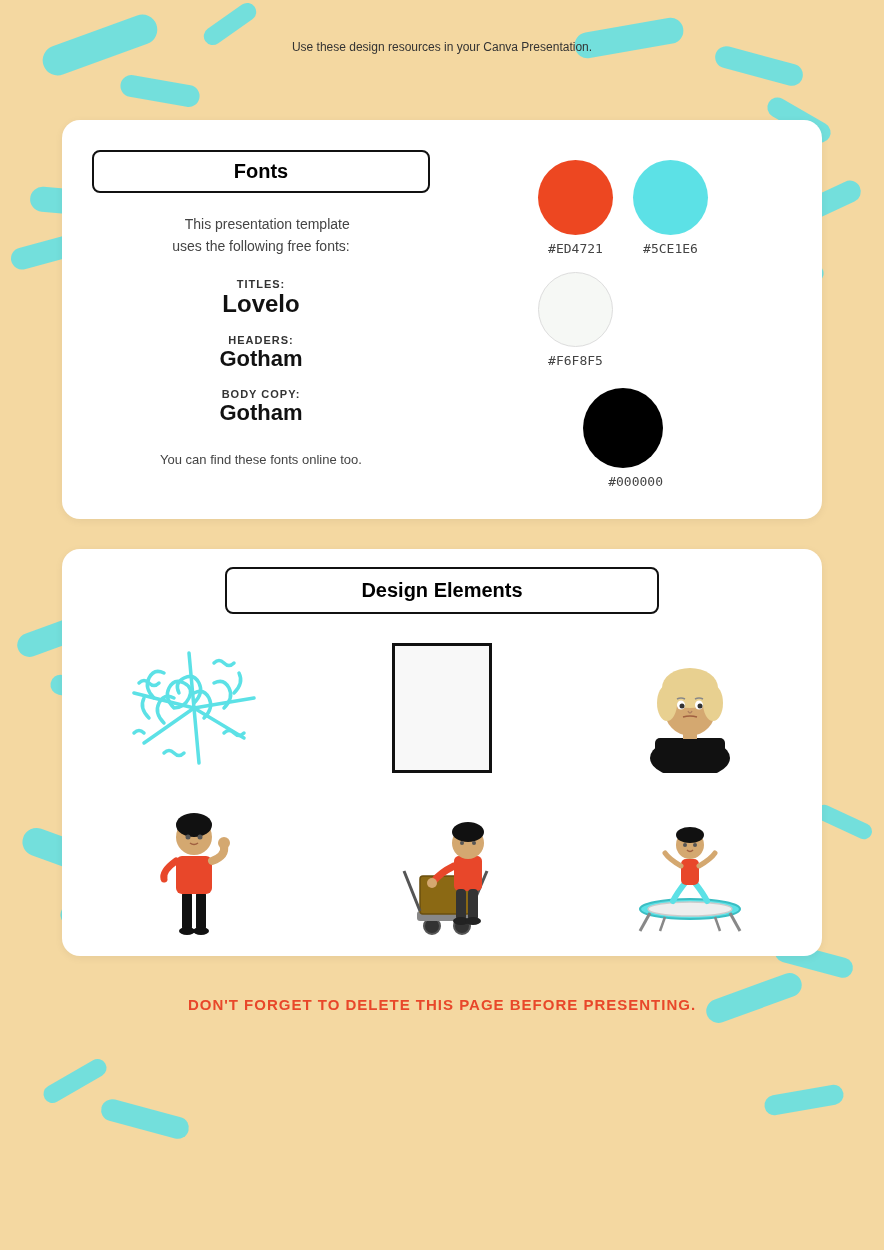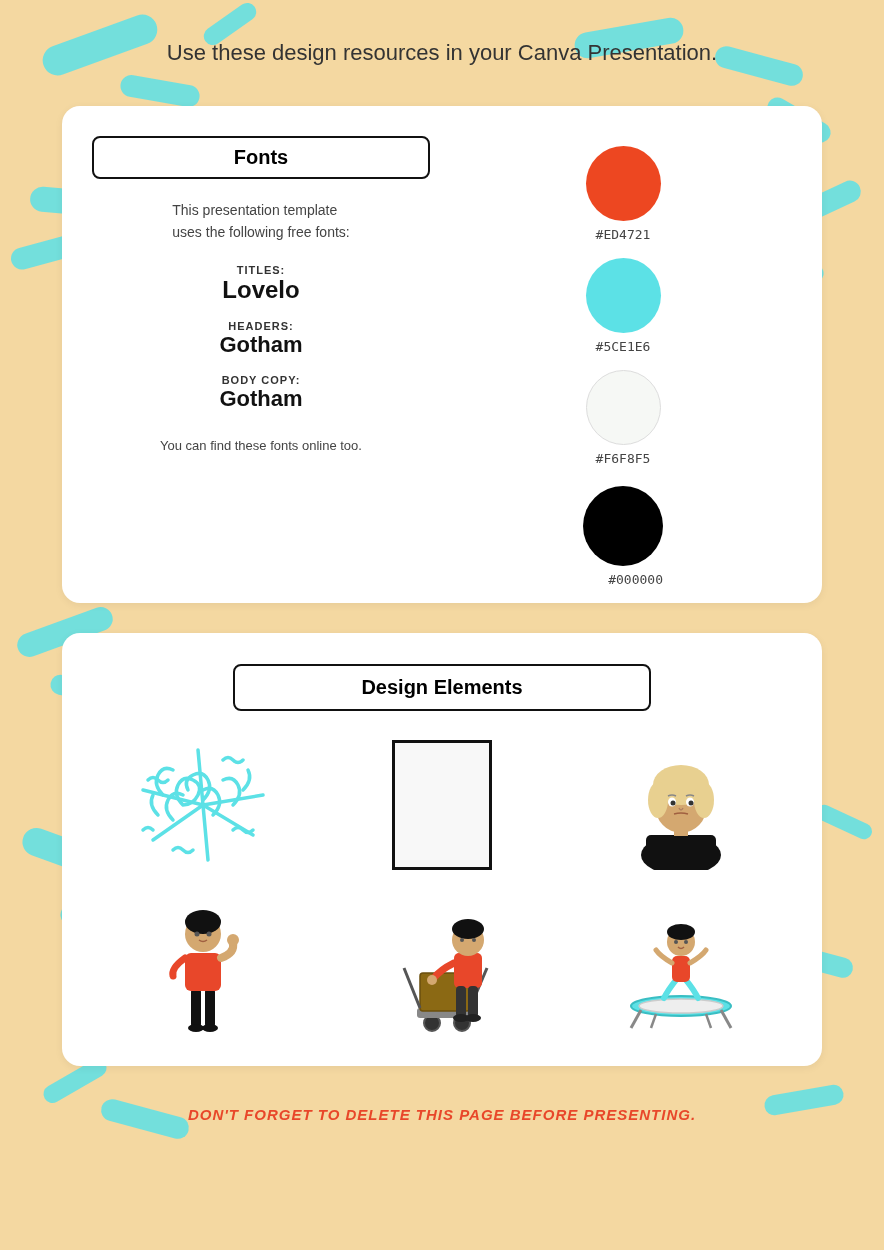--- a/index.html
+++ b/index.html
@@ -55,37 +55,38 @@
       font-size: 52px;
       font-weight: 900;
       color: #E8472A;
       text-align: center;
       letter-spacing: 2px;
       margin-bottom: 12px;
       font-family: 'Arial Black', sans-serif;
     }
 
     .page-subtitle {
-      font-size: 22px;
+      font-size: 12px;
       color: #333;
       text-align: center;
-      margin-bottom: 40px;
+      margin-bottom: 30px;
     }
 
     
     .main-card {
       background: white;
       border-radius: 18px;
       width: 100%;
       max-width: 760px;
-      padding: 30px 30px 16px;
+      padding: 30px 30px 30px;
       display: flex;
       gap: 24px;
       margin-bottom: 30px;
       box-shadow: 0 2px 8px rgba(0,0,0,0.06);
+      margin-top: 36px;
     }
 
     
     .fonts-section {
       flex: 1;
       display: flex;
       flex-direction: column;
       align-items: center;
     }
 
@@ -96,21 +97,21 @@
       font-weight: 800;
       font-size: 20px;
       text-align: center;
       margin-bottom: 20px;
       width: 100%;
     }
 
     .fonts-description {
       font-size: 14px;
       color: #444;
-      text-align: left;
+      text-align: right;
       margin-bottom: 20px;
       line-height: 1.6;
     }
 
     .font-entry {
       text-align: center;
       margin-bottom: 16px;
     }
 
     .font-label {
@@ -142,21 +143,21 @@
     
     .colors-section {
       flex: 1;
       display: flex;
       flex-direction: column;
       align-items: center;
     }
 
     .color-grid {
       display: grid;
-      grid-template-columns: 1fr;
+      grid-template-columns: 1fr 1fr;
       gap: 16px 20px;
       justify-items: center;
       margin-top: 10px;
     }
 
     .color-item {
       display: flex;
       flex-direction: column;
       align-items: center;
       gap: 6px;
@@ -182,21 +183,21 @@
       gap: 6px;
       margin-top: 4px;
     }
 
     
     .design-card {
       background: white;
       border-radius: 18px;
       width: 100%;
       max-width: 760px;
-      padding: 31px;
+      padding: 18px;
       box-shadow: 0 2px 8px rgba(0,0,0,0.06);
       margin-bottom: 30px;
     }
 
     .design-header {
       border: 2px solid #111;
       border-radius: 8px;
       padding: 10px 40px;
       font-weight: 800;
       font-size: 20px;
@@ -236,21 +237,20 @@
       background: #f8f8f8;
     }
 
     .footer-warning {
       font-size: 15px;
       font-weight: 800;
       color: #E8472A;
       text-align: center;
       letter-spacing: 1px;
       margin-top: 10px;
-      font-style: italic;
     }
 
   </style>
 </head>
 <body>
 
 <div class="bg-decor decor-1"></div>
 <div class="bg-decor decor-2"></div>
 <div class="bg-decor decor-3"></div>
 <div class="bg-decor decor-4"></div>

